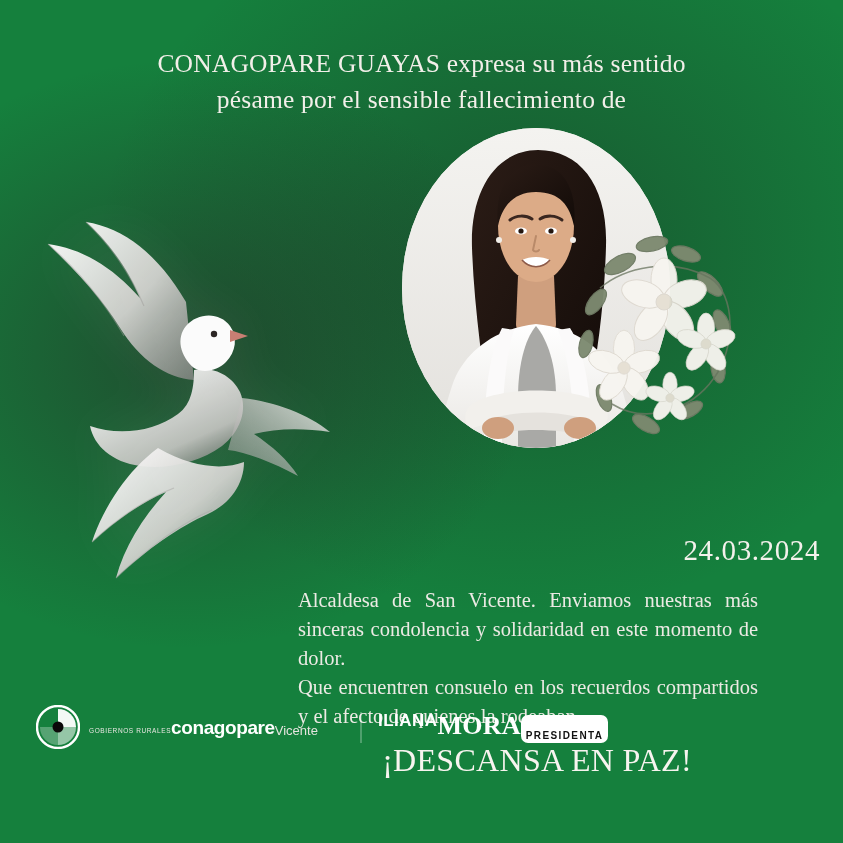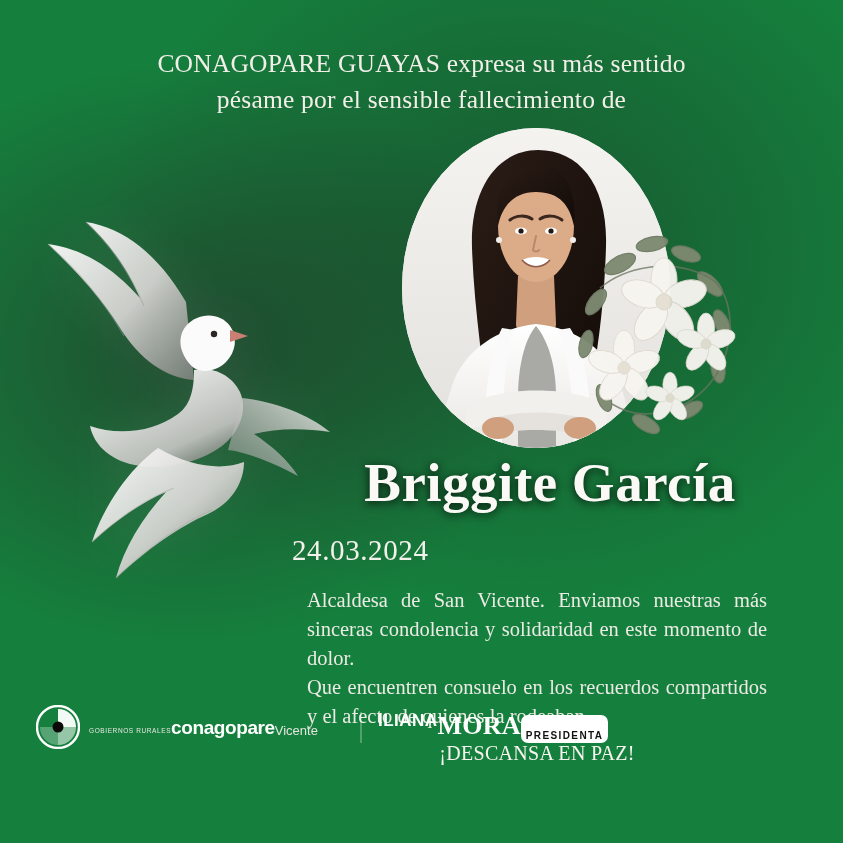--- a/index.html
+++ b/index.html
@@ -99,51 +99,51 @@
     font-weight: bold;
     letter-spacing: 0.5px;
     line-height: 62px;
     z-index: 6;
     text-shadow: 0 2px 10px rgba(0,0,0,0.8);
   }
 
   .date {
     position: absolute;
     top: 534px;
-    left: 292px;
+    left: 280px;
     width: 540px;
-    text-align: left;
+    text-align: right;
     color: #f4f1ec;
     font-size: 29px;
     letter-spacing: 0.6px;
     z-index: 6;
   }
 
   
   .body-text {
     position: absolute;
     top: 586px;
-    left: 307px;
+    left: 298px;
     width: 460px;
     color: #eceae4;
     font-size: 20.5px;
     line-height: 29px;
     text-align: justify;
     z-index: 6;
   }
   .body-text p { margin: 0; }
 
   .rip {
     position: absolute;
     top: 742px;
     left: 307px;
     width: 460px;
     text-align: center;
     color: #f7f4ef;
-    font-size: 20px;
+    font-size: 32px;
     letter-spacing: 0.3px;
     z-index: 6;
   }
 
   
   .logos {
     position: absolute;
     left: 36px;
     top: 690px;
     height: 74px;
@@ -421,21 +421,20 @@
             <ellipse cx="12" cy="18" rx="12" ry="21" transform="rotate(144 12 18)"></ellipse>
             <ellipse cx="-12" cy="18" rx="12" ry="21" transform="rotate(216 -12 18)"></ellipse>
             <ellipse cx="-20" cy="-7" rx="12" ry="21" transform="rotate(288 -20 -7)"></ellipse>
             <circle cx="0" cy="0" r="7" fill="#e6e0d4"></circle>
           </g>
         </g>
       </g>
     </svg>
   </div>
 
-  <div class="name">Briggite García</div>
 
   <div class="date">24.03.2024</div>
 
   <div class="body-text">
     <p>Alcaldesa de San Vicente. Enviamos nuestras más sinceras condolencia y solidaridad en este momento de dolor.</p>
     <p>Que encuentren consuelo en los recuerdos compartidos y el afecto de quienes la rodeaban.</p>
   </div>
 
   <div class="rip">¡DESCANSA EN PAZ!</div>
 

